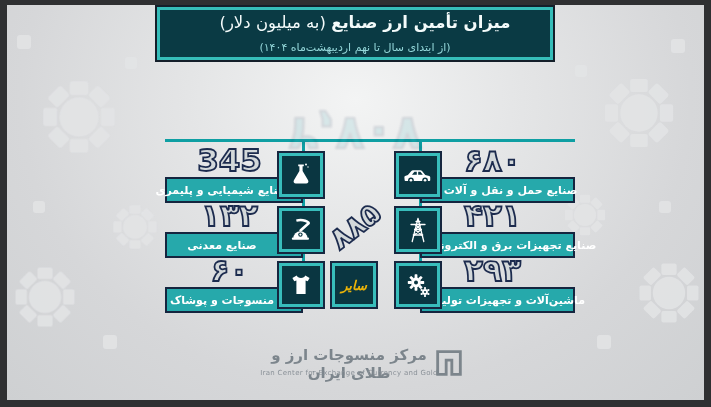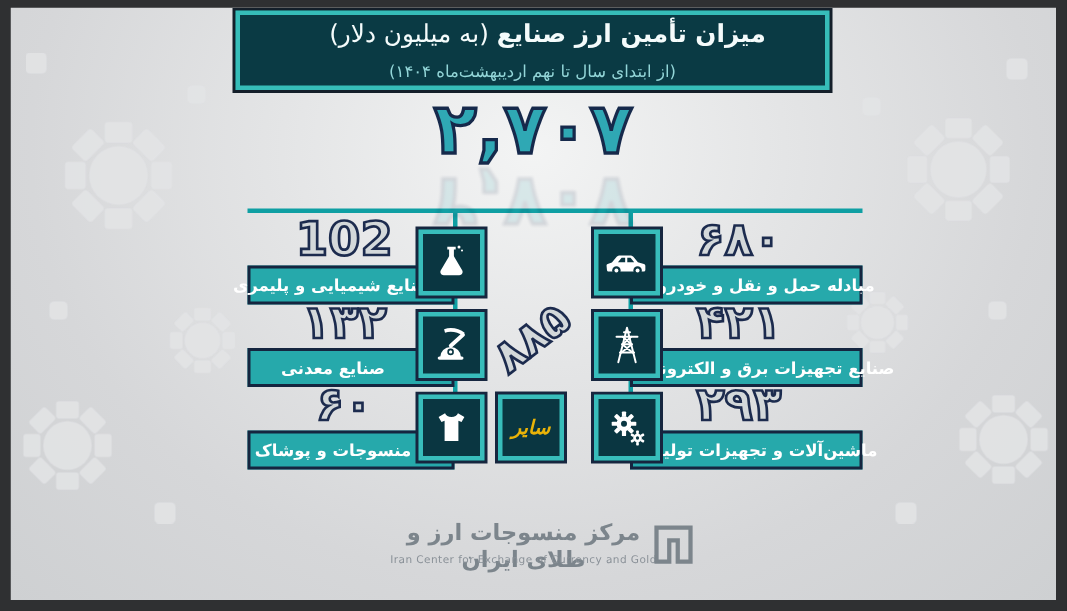--- a/index.html
+++ b/index.html
@@ -105,28 +105,27 @@
         <rect x="590" y="330" width="14" height="14" rx="3"></rect>
       </g>
     </g>
   </svg>
 
   <div class="header">
     <div class="title"><span class="b">میزان تأمین ارز صنایع</span><span> (به میلیون دلار)</span></div>
     <div class="subtitle">(از ابتدای سال تا نهم اردیبهشت‌ماه ۱۴۰۴)</div>
   </div>
 
-  <div class="total">۲,۷۰۷</div>
   <div class="total reflect">۲,۷۰۷</div>
 
   <div class="hline"></div>
   <div class="vline l"></div>
   <div class="vline r"></div>
 
-  <div class="num nl nrow1">102</div>
+  <div class="num nl nrow1">345</div>
   <div class="bar bl brow1">صنایع شیمیایی و پلیمری</div>
   <div class="isq col-l row1">
     <svg width="28" height="28" viewBox="0 0 28 28">
       <g fill="#fff">
         <path d="M11.2 3.5h5.6v1.8h-1.2v4.6l5.5 9.3c.9 1.5-.2 3.3-1.9 3.3H8.8c-1.7 0-2.8-1.8-1.9-3.3l5.5-9.3V5.3h-1.2z"></path>
         <circle cx="19" cy="3.6" r="1"></circle>
             <circle cx="21" cy="6" r="0.7"></circle>
       </g>
     </svg>
   </div>
@@ -150,21 +149,21 @@
 
   <div class="num nl nrow3">۶۰</div>
   <div class="bar bl brow3">منسوجات و پوشاک</div>
   <div class="isq col-l row3">
     <svg width="28" height="28" viewBox="0 0 28 28">
       <path fill="#fff" d="M18.3 4.5 22.6 7l-1.9 3.3-2.1-.8V23H9.4V9.5l-2.1.8L5.4 7l4.3-2.5c.5 1.5 2.2 2.5 4.3 2.5s3.8-1 4.3-2.5z"></path>
     </svg>
   </div>
 
   <div class="num nr nrow1">۶۸۰</div>
-  <div class="bar br brow1">مبادله حمل و نقل و خودرو</div>
+  <div class="bar br brow1">صنایع حمل و نقل و آلات</div>
   <div class="isq col-r row1">
     <svg width="32" height="20" viewBox="0 0 34 20">
       <g fill="#fff">
         <path d="M2.5 12.2c0-.5.3-.9.8-1.1l3-1.1 3.4-4c.5-.6 1.3-1 2.1-1h7.6c.8 0 1.6.4 2.1 1l3.2 3.9 4.3 1.2c.6.2 1 .7 1 1.3v2.9c0 .6-.5 1.1-1.1 1.1h-25c-.6 0-1.1-.5-1.1-1.1z"></path>
         <path fill="#0a3641" d="M10.6 9.8l2.6-3.2h2.5v3.2zm6.6 0V6.6h2.3l2.6 3.2z"></path>
         <circle cx="9.5" cy="15.6" r="3" fill="#0a3641"></circle>
             <circle cx="9.5" cy="15.6" r="1.4" fill="#fff"></circle>
         <circle cx="24.5" cy="15.6" r="3" fill="#0a3641"></circle>
             <circle cx="24.5" cy="15.6" r="1.4" fill="#fff"></circle>
       </g>

